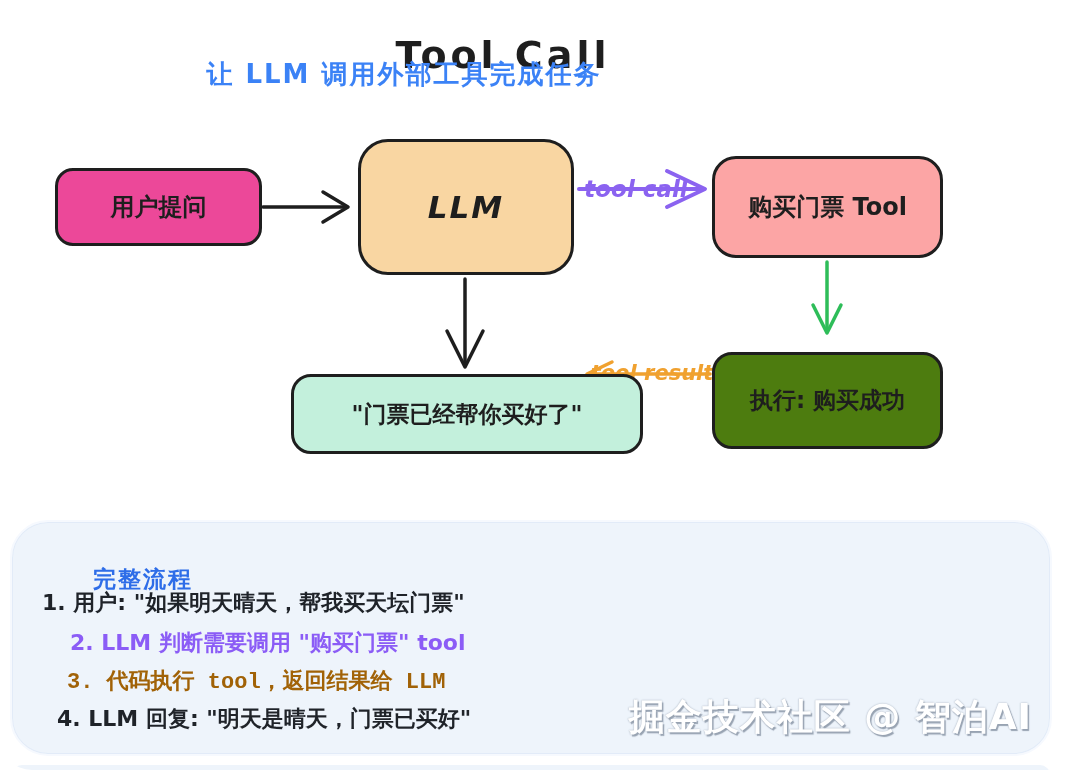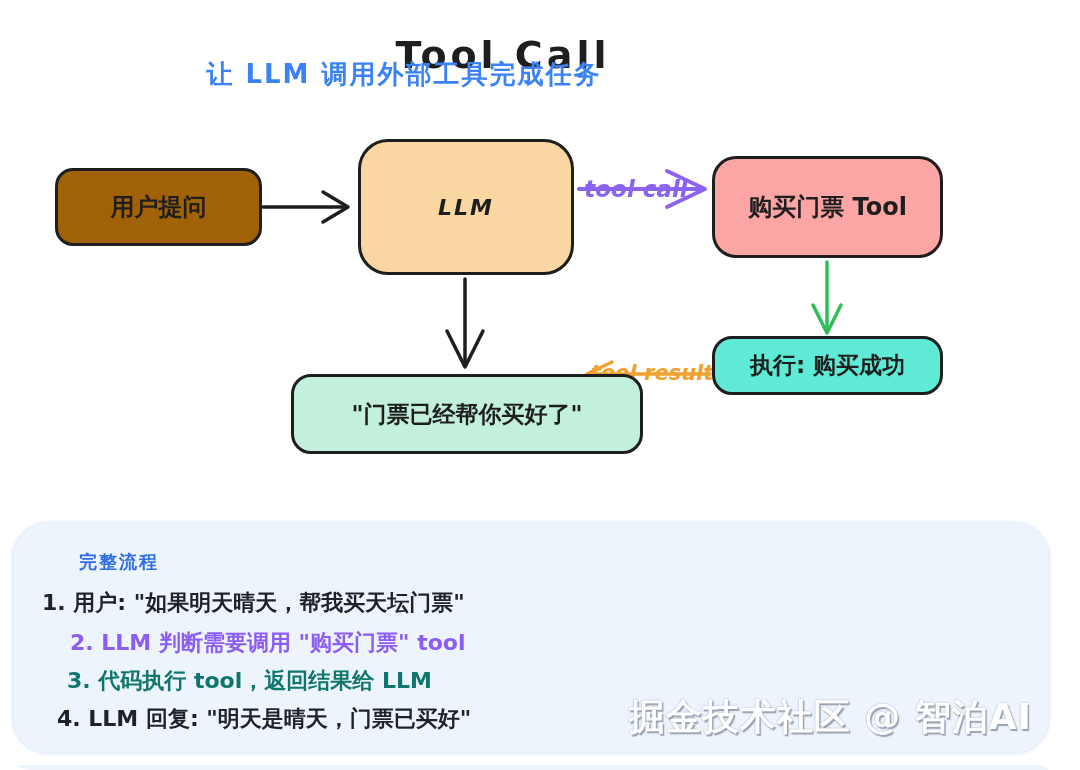--- a/index.html
+++ b/index.html
@@ -14,43 +14,43 @@
   }
   .subtitle{
     position:absolute;left:404px;top:57px;transform:translateX(-50%);
     font-size:26px;font-weight:700;letter-spacing:2px;color:#3b82f6;white-space:nowrap;
   }
   
   .node{
     position:absolute;border:3px solid #1e1e1e;display:flex;align-items:center;justify-content:center;
     font-size:24px;font-weight:600;color:#1e1e1e;box-sizing:border-box;white-space:nowrap;
   }
-  .node-user {left:55px; top:168px;width:207px;height:78px;border-radius:18px;background:#a16207;}
-  .node-llm  {left:358px;top:139px;width:216px;height:136px;border-radius:30px;background:#f9d6a2;font-size:22px;font-style:italic;letter-spacing:2px;}
+  .node-user {left:55px; top:168px;width:207px;height:78px;border-radius:18px;background:#ec4899;}
+  .node-llm  {left:358px;top:139px;width:216px;height:136px;border-radius:30px;background:#f9d6a2;font-size:31px;font-style:italic;letter-spacing:2px;}
   .node-tool {left:712px;top:156px;width:231px;height:102px;border-radius:24px;background:#fca5a5;}
-  .node-exec {left:712px;top:336px;width:231px;height:59px;border-radius:20px;background:#5eead4;font-size:23px;}
+  .node-exec {left:712px;top:352px;width:231px;height:97px;border-radius:20px;background:#4d7c0f;font-size:23px;}
   .node-reply{left:291px;top:374px;width:352px;height:80px;border-radius:20px;background:#c3f0dc;font-size:23px;}
   .arrows{position:absolute;left:0;top:0;width:1080px;height:520px;pointer-events:none;}
   .arrows text{font-family:"DejaVu Sans",sans-serif;font-weight:700;}
   .edge-label-purple{fill:#8b63f0;font-size:23px;font-style:italic;}
   .edge-label-orange{fill:#f0a12f;font-size:21px;font-style:italic;}
   
   .flow-panel{
     position:absolute;left:10px;top:520px;width:1042px;height:236px;box-sizing:border-box;
     background:#eef4fb;border:2px solid #f6f9fe;border-radius:38px;
     box-shadow:inset 0 0 0 1px #e2ebf8;
   }
   .flow-heading{
-    position:absolute;left:65px;top:26px;margin:2px;
-    font-size:18px;font-weight:700;letter-spacing:2px;color:#2e6de8;
+    position:absolute;left:65px;top:26px;margin:16px;
+    font-size:23px;font-weight:700;letter-spacing:2px;color:#2e6de8;
   }
   .step{position:absolute;font-size:22px;font-weight:600;white-space:nowrap;}
   .step-1{left:30px;top:66px;color:#1f2329;}
   .step-2{left:58px;top:106px;color:#8b5cf6;}
-  .step-3{left:55px;top:144px;color:#0f766e;}
+  .step-3{left:55px;top:144px;color:#a16207;font-family:Liberation Mono, monospace;}
   .step-4{left:45px;top:182px;color:#1f2329;}
   .watermark{
     position:absolute;right:18px;bottom:12px;
     font-size:36px;font-weight:700;letter-spacing:1px;color:#ffffff;
     text-shadow:1.5px 1.5px 1px #98a3b2, -0.5px -0.5px 1px #cfd6df, 0 0 2px #aab4c2;
   }
   
   .next-panel{
     position:absolute;left:10px;top:763px;width:1042px;height:12px;
     background:#eef4fb;border:2px solid #ffffff;border-bottom:none;

